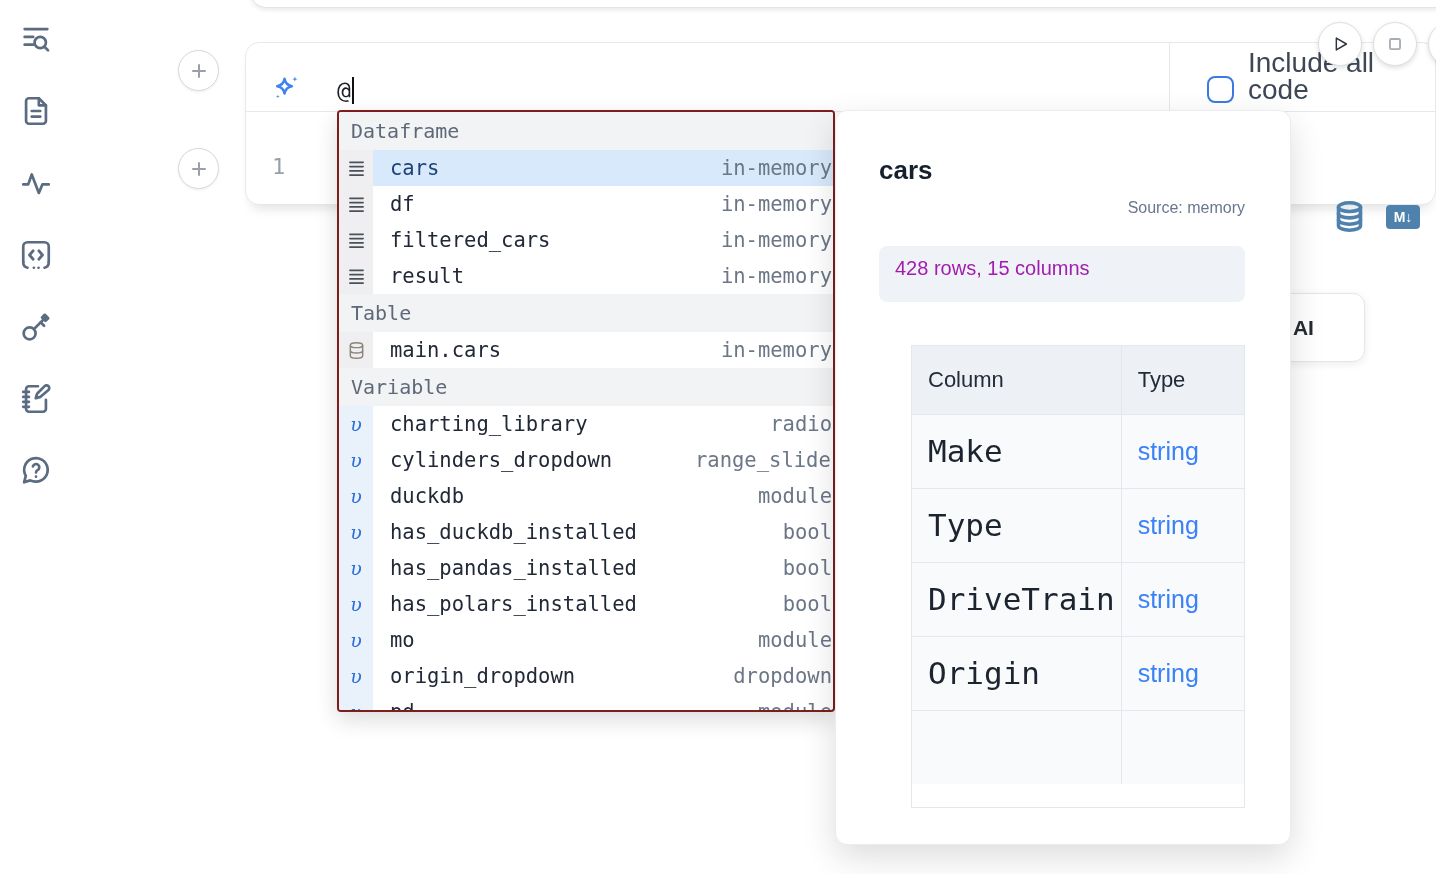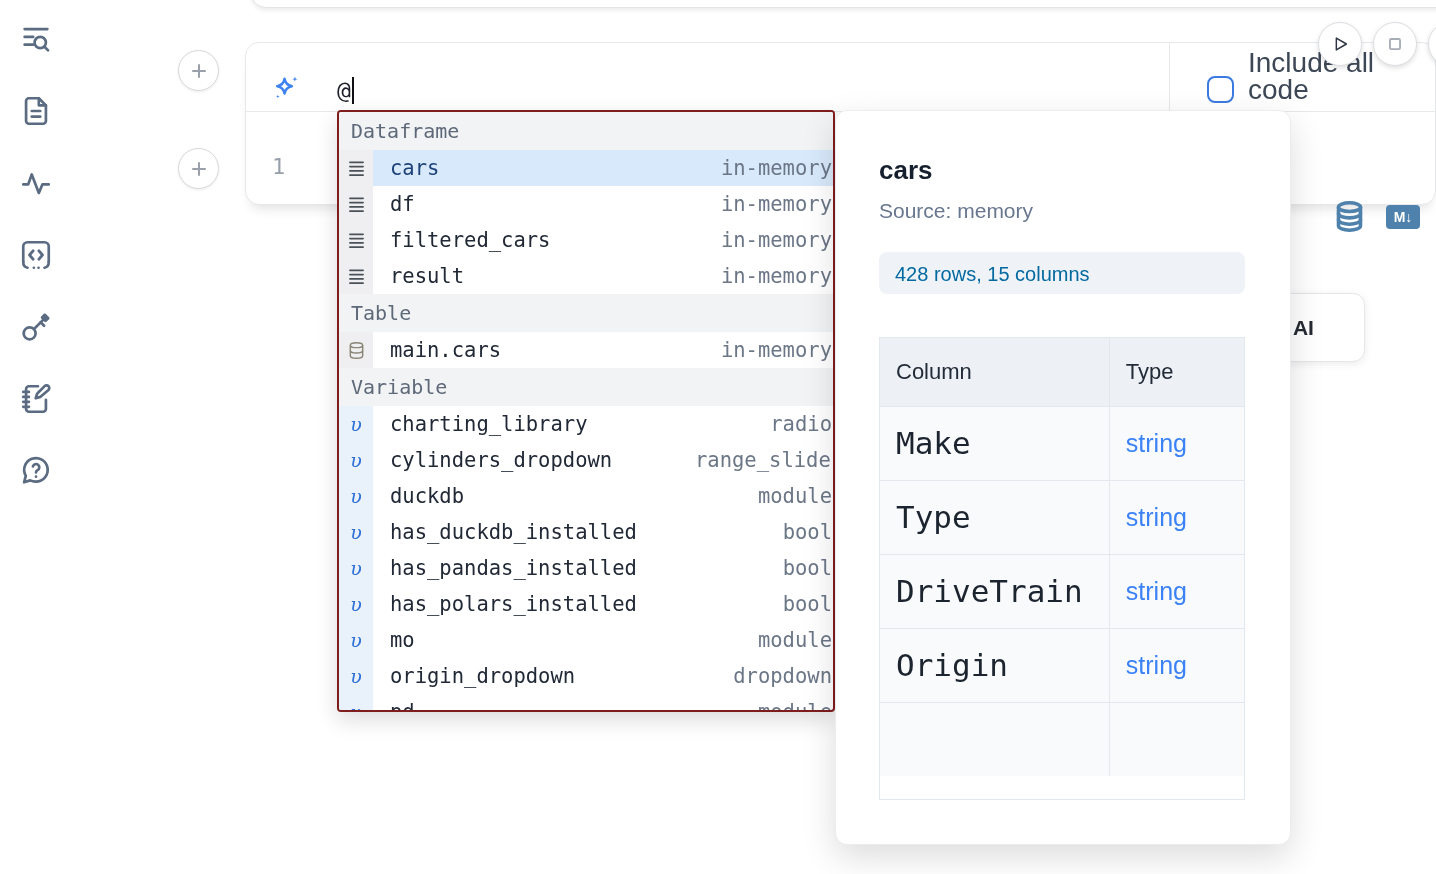--- a/index.html
+++ b/index.html
@@ -84,24 +84,24 @@
                 background:#fff; border:1px solid #e6e6ea; border-radius:12px;
                 box-shadow:0 2px 8px rgba(0,0,0,.08); display:flex; align-items:center;
                 justify-content:center; z-index:4; cursor:pointer; overflow:hidden; }
   .ai-gen-btn span { font-size:21px; font-weight:bold; color:#262b33; white-space:nowrap; }
 
   
   .panel { position:absolute; left:835px; top:110px; width:456px; height:735px;
            background:#fff; border:1px solid #ececf0; border-radius:12px;
            box-shadow:0 12px 34px rgba(0,0,0,.14); z-index:6; padding:44px 45px 0 43px; }
   .panel-title { font-size:26px; font-weight:bold; color:#161f2e; }
-  .panel-source { margin-top:13px; font-size:21px; color:#68778e; }
-  .panel-chip { margin-top:29px; height:42px; line-height:45px; background:#eff3f7;
-                border-radius:8px; font-size:20px; color:#0369a1; padding:0 16px; }
-  .tbl-wrap { margin-top:43px; height:463px; overflow:hidden; border:1px solid #e3e8ee; }
+  .panel-source { margin-top:13px; font-size:16px; color:#68778e;text-align:right; }
+  .panel-chip { margin-top:29px; height:56px; line-height:45px; background:#eff3f7;
+                border-radius:8px; font-size:20px; color:#a21caf; padding:0 16px; }
+  .tbl-wrap { margin-top:43px; height:463px; overflow:hidden; border:1px solid #e3e8ee;margin-left:32px; }
   table.schema { width:100%; border-collapse:collapse; }
   table.schema th { background:#edf1f6; font-weight:normal; text-align:left; font-size:22px;
                     color:#222b38; height:68px; padding-left:16px; border-right:1px solid #e3e8ee; }
   table.schema th:last-child { border-right:none; }
   table.schema td { background:#f9fafb; height:74px; padding-left:16px;
                     border-top:1px solid #e3e8ee; border-right:1px solid #e3e8ee; }
   table.schema td:last-child { border-right:none; }
   .col-name { font-family:"DejaVu Sans Mono", monospace; font-size:31px; color:#1c2430; }
   .col-type { font-size:25px; color:#3b82f6; }
   table.schema col.c1 { width:63%; } table.schema col.c2 { width:37%; }

